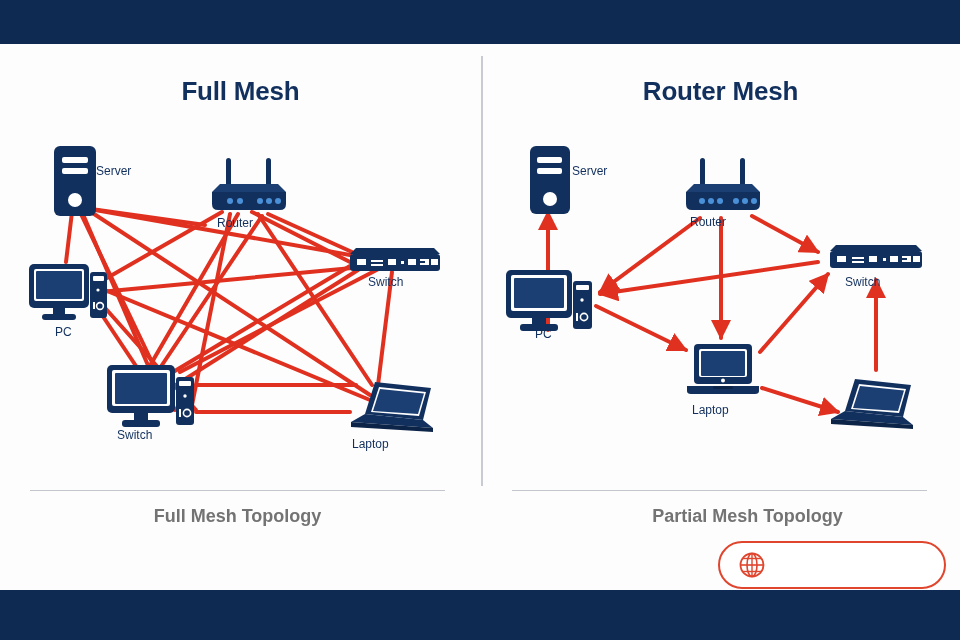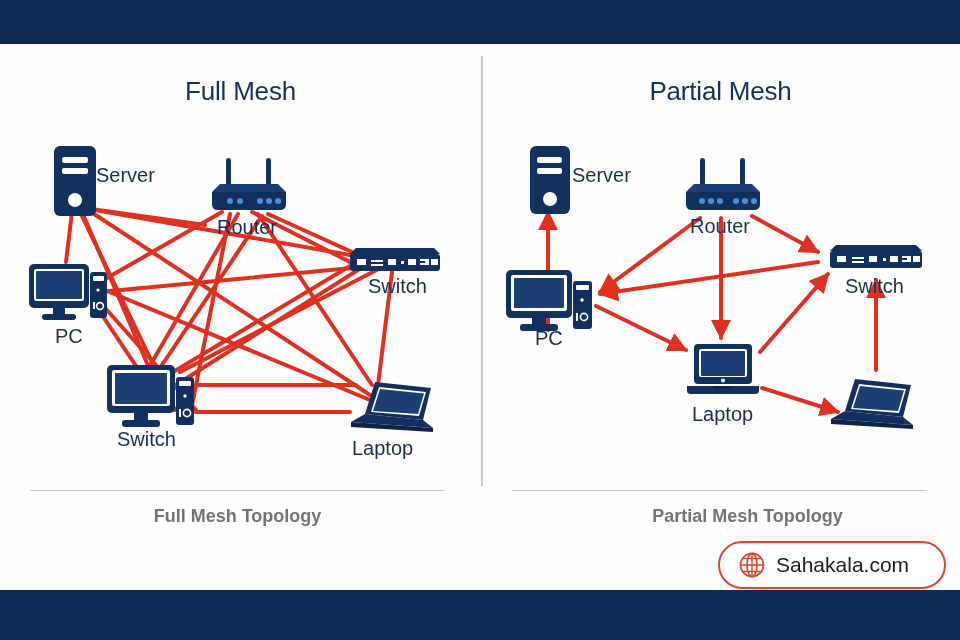--- a/index.html
+++ b/index.html
@@ -10,40 +10,40 @@
     overflow:hidden;
     position:relative;
   }
   .bar-top{position:absolute;left:0;top:0;width:960px;height:44px;background:#0e2a53;}
   .bar-bottom{position:absolute;left:0;top:590px;width:960px;height:50px;background:#0e2a53;}
   .canvas{position:absolute;left:0;top:44px;width:960px;height:546px;background:#fdfdfd;}
   .divider{position:absolute;left:481px;top:56px;width:2px;height:430px;background:#c8ccd2;}
 
   .panel-title{
     position:absolute;top:76px;
-    font-size:26px;font-weight:normal;color:#12305e;
+    font-size:26px;font-weight:bold;color:#12305e;
     letter-spacing:-0.2px;text-align:center;
   }
   #title-left{left:0;width:481px;}
   #title-right{left:481px;width:479px;}
 
   .footer-rule{position:absolute;height:1px;background:#c3c7cd;top:490px;}
   #rule-left{left:30px;width:415px;}
   #rule-right{left:512px;width:415px;}
 
   .footer-label{
     position:absolute;top:506px;
     font-size:18px;font-weight:bold;color:#737373;text-align:center;
   }
   #foot-left{left:30px;width:415px;}
   #foot-right{left:540px;width:415px;}
 
   .node{position:absolute;}
   .node-label{
-    position:absolute;font-size:20px;color:#12305e;white-space:nowrap;
+    position:absolute;font-size:12px;color:#12305e;white-space:nowrap;
   }
   svg.links{position:absolute;left:0;top:0;width:960px;height:640px;pointer-events:none;}
 
   .wm{
     position:absolute;left:718px;top:541px;
     width:228px;height:48px;
     background:#ffffff;border:2px solid #e0452e;border-radius:24px;
     display:flex;align-items:center;gap:10px;padding-left:18px;
     box-sizing:border-box;
   }
@@ -51,21 +51,21 @@
 </style>
 </head>
 <body>
 
 <div class="bar-top"></div>
 <div class="canvas"></div>
 <div class="bar-bottom"></div>
 <div class="divider"></div>
 
 <div class="panel-title" id="title-left">Full Mesh</div>
-<div class="panel-title" id="title-right">Partial Mesh</div>
+<div class="panel-title" id="title-right">Router Mesh</div>
 
 <svg class="links" viewBox="0 0 960 640">
   <defs>
     <marker id="ah" viewBox="0 0 10 10" refX="9" refY="5" markerWidth="5" markerHeight="5" orient="auto-start-reverse">
       <path d="M 0 0 L 10 5 L 0 10 z" fill="#e0301f"></path>
     </marker>
   </defs>
 
   <g stroke="#e0301f" stroke-width="4" fill="none" stroke-linecap="round">
 
@@ -283,14 +283,13 @@
 
 <div class="wm">
   <svg width="28" height="28" viewBox="0 0 28 28">
     <circle cx="14" cy="14" r="11.5" fill="none" stroke="#e0452e" stroke-width="1.8"></circle>
     <ellipse cx="14" cy="14" rx="5" ry="11.5" fill="none" stroke="#e0452e" stroke-width="1.6"></ellipse>
     <line x1="2.5" y1="14" x2="25.5" y2="14" stroke="#e0452e" stroke-width="1.6"></line>
     <line x1="5" y1="7.5" x2="23" y2="7.5" stroke="#e0452e" stroke-width="1.4"></line>
     <line x1="5" y1="20.5" x2="23" y2="20.5" stroke="#e0452e" stroke-width="1.4"></line>
     <line x1="14" y1="2.5" x2="14" y2="25.5" stroke="#e0452e" stroke-width="1.4"></line>
   </svg>
-  <span class="wm-text">Sahakala.com</span>
 </div>
 
 </body></html>

